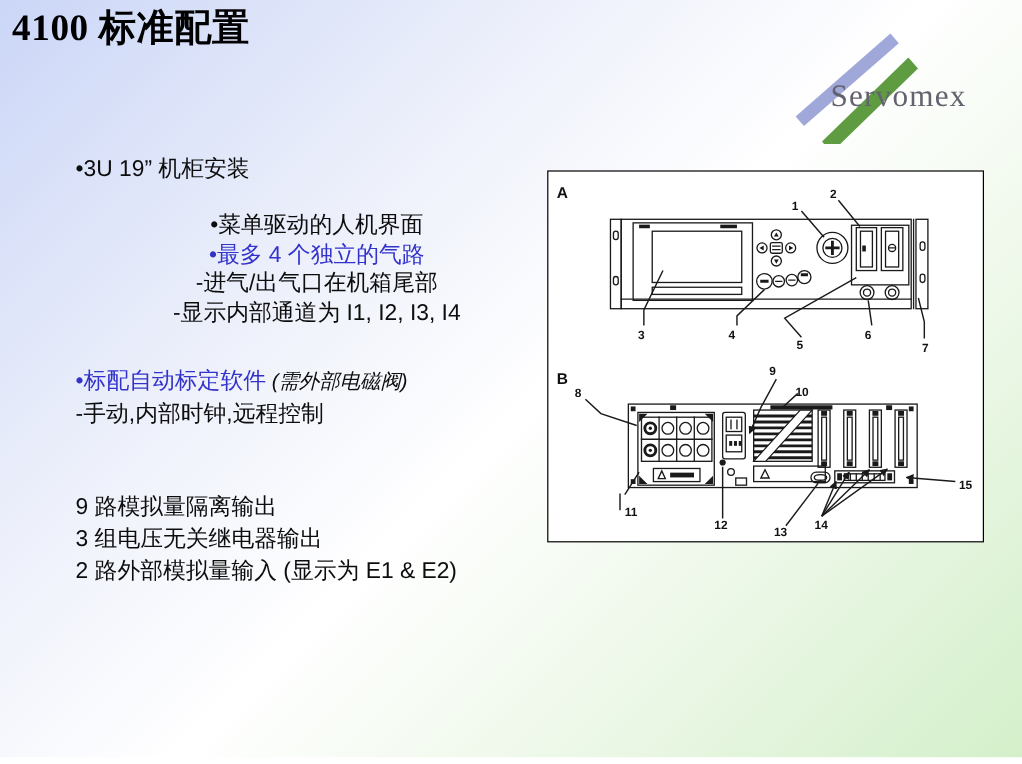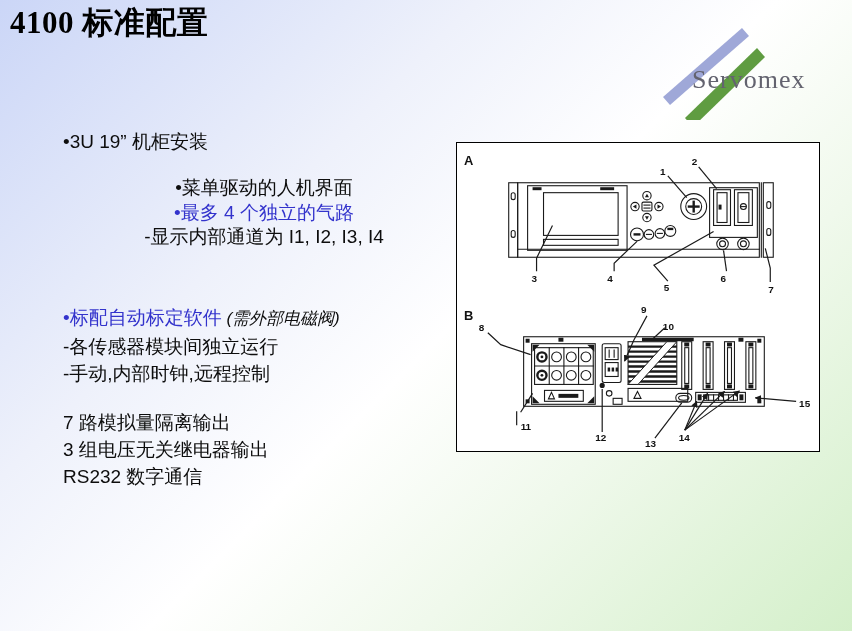--- a/index.html
+++ b/index.html
@@ -60,31 +60,31 @@
     <span class="logo-text">Servomex</span>
   </div>
 
   <div class="bullets">
     <div class="grp grp1">
       <p>•3U 19” 机柜安装</p>
     </div>
     <div class="grp grp2">
       <p>•菜单驱动的人机界面</p>
       <p class="blue">•最多 4 个独立的气路</p>
+      <p>-进气/出气口在机箱尾部</p>
       <p>-显示内部通道为 I1, I2, I3, I4</p>
     </div>
     <div class="grp grp3">
       <p><span class="blue">•标配自动标定软件</span><span class="paren"> (需外部电磁阀)</span></p>
-      <p>-各传感器模块间独立运行</p>
       <p>-手动,内部时钟,远程控制</p>
     </div>
     <div class="grp grp4">
-      <p>7 路模拟量隔离输出</p>
+      <p>9 路模拟量隔离输出</p>
       <p>3 组电压无关继电器输出</p>
-      <p>RS232 数字通信</p>
+      <p>2 路外部模拟量输入 (显示为 E1 &amp; E2)</p>
     </div>
   </div>
 
   <div class="diagram">
     <svg viewBox="0 0 364 310" preserveAspectRatio="none">
       <defs>
         <marker id="arr" viewBox="0 0 10 10" refX="9" refY="5" markerWidth="5.5" markerHeight="5.5" orient="auto-start-reverse">
           <path d="M0,0 L10,5 L0,10 z" fill="#1a1a1a"></path>
         </marker>
       </defs>

